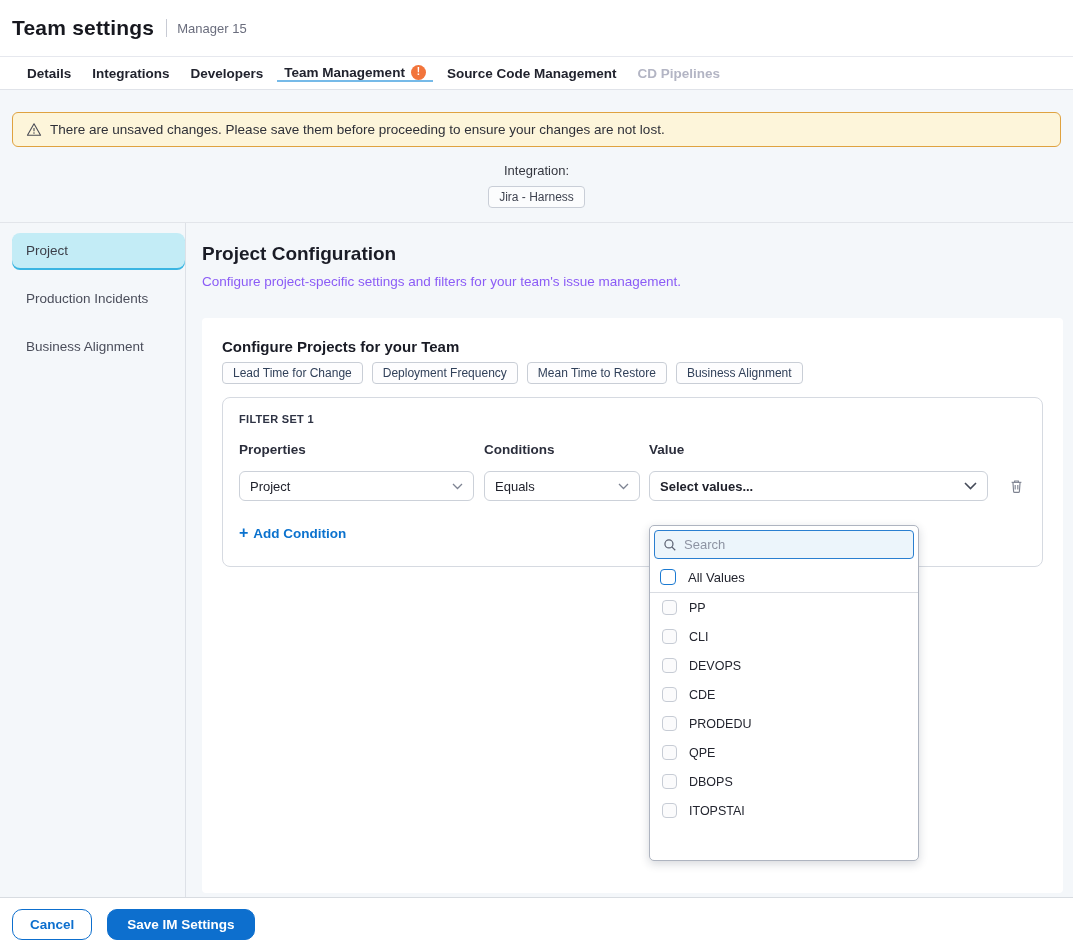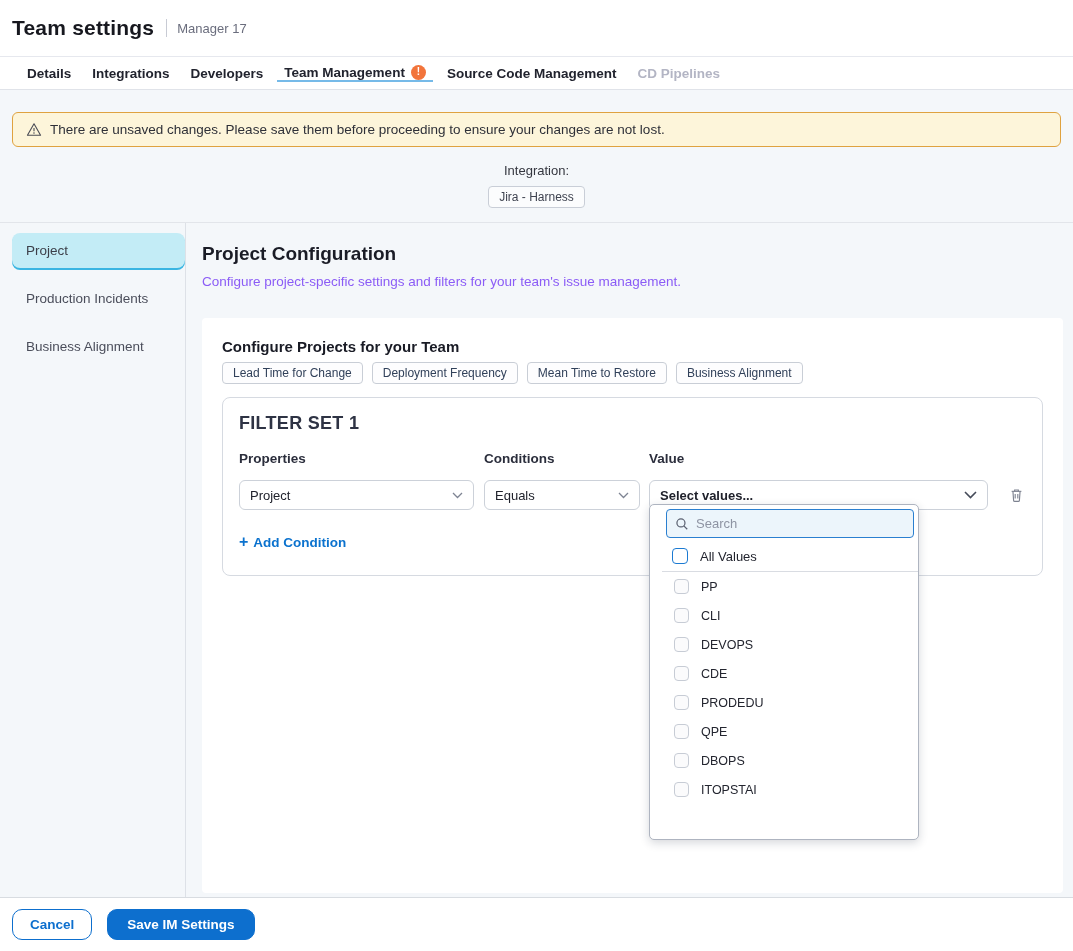--- a/index.html
+++ b/index.html
@@ -37,39 +37,39 @@
   .main h2 { font-size:19px; font-weight:bold; color:#1a1c26; margin-bottom:9px; }
   .main .sub { font-size:13.5px; color:#8b5cf6; margin-bottom:29px; }
 
   .panel { background:#fff; border-radius:4px; padding:20px; height:575px; position:relative; }
   .panel .ctitle { font-size:15px; font-weight:bold; color:#191b25; margin-bottom:7px; }
   .panel .csub { font-size:13px; color:#585b69; margin-bottom:13px; }
   .chips { display:flex; gap:9px; margin-bottom:13px; }
   .mchip { font-size:12px; color:#31415a; background:#fdfdfe; border:1px solid #c9ced6; border-radius:4px; padding:3px 10px; }
 
   .fset { border:1px solid #d6dae1; border-radius:8px; padding:15px 16px 24px 16px; }
-  .fset-title { font-size:18px; font-weight:bold; color:#2e3344; letter-spacing:.3px; margin-bottom:17px; }
+  .fset-title { font-size:11px; font-weight:bold; color:#2e3344; letter-spacing:.3px; margin-bottom:17px; }
   .cols, .frow { display:flex; align-items:center; }
   .c1 { width:235px; margin-right:10px; flex:none; }
   .c2 { width:156px; margin-right:9px; flex:none; }
   .c3 { width:339px; flex:none; }
   .colhdr { font-size:13.5px; font-weight:bold; color:#2b2e3c; }
   .cols { margin-bottom:14px; }
 
   .sel { height:30px; background:#fff; border:1px solid #ccd1d9; border-radius:6px; padding:0 10px; display:flex; align-items:center; justify-content:space-between; font-size:13px; color:#20222c; cursor:pointer; }
   .sel .chev { color:#7e8493; display:flex; }
   .sel.value { font-weight:bold; }
   .sel.value .chev { color:#454b59; }
   .valwrap { position:relative; }
   .trash-btn { margin-left:19px; background:none; border:none; cursor:pointer; display:flex; padding:2px; }
   .addcond { margin-top:23px; display:flex; align-items:center; gap:5px; color:#0b72ce; font-size:13.5px; font-weight:bold; cursor:pointer; }
   .addcond .plus { font-size:16px; font-weight:bold; }
 
   
-  .dropdown { position:absolute; top:24px; left:0; width:270px; height:336px; background:#fff; border:1px solid #aeb4c0; border-radius:5px; box-shadow:0 3px 10px rgba(30,40,60,.18); overflow:hidden; z-index:20;padding-left:12px; }
+  .dropdown { position:absolute; top:54px; left:0; width:270px; height:336px; background:#fff; border:1px solid #aeb4c0; border-radius:5px; box-shadow:0 3px 10px rgba(30,40,60,.18); overflow:hidden; z-index:20; }
   .searchbox { margin:4px; height:29px; border:1.5px solid #2a7fd0; background:#ecf5fb; border-radius:4px; display:flex; align-items:center; padding:0 8px; gap:7px; }
   .searchbox input { border:none; outline:none; background:transparent; font-size:13px; color:#2e3340; width:100%; font-family:inherit; }
   .searchbox input::placeholder { color:#8e94a3; }
   .allrow { display:flex; align-items:center; gap:12px; padding:6px 10px 7px 10px; border-bottom:1px solid #d9dce2; font-size:13px; color:#23252f; cursor:pointer; }
   .opt { display:flex; align-items:center; gap:12px; padding:7px 12px; height:29px; font-size:12.5px; color:#23252f; cursor:pointer; }
   .cb { width:15px; height:15px; border:1px solid #c7ccd5; border-radius:4px; background:#fbfbfc; flex:none; }
   .cb.blue { width:16px; height:16px; border:1.5px solid #1b7ad2; background:#fff; }
 
   
   .footer { position:absolute; left:0; bottom:0; width:100%; height:54px; background:#fff; border-top:1px solid #d8dce1; display:flex; align-items:center; padding:0 12px; gap:15px; }
@@ -78,21 +78,21 @@
   .btn.primary { background:#0d6fce; color:#fff; border:1.5px solid #0d6fce; padding:7px 19px; }
 </style>
 </head>
 <body>
 
 <div class="page">
 
   <div class="hdr">
     <span class="title">Team settings</span>
     <span class="tdiv"></span>
-    <span class="subtitle">Manager 17</span>
+    <span class="subtitle">Manager 15</span>
   </div>
 
   <div class="tabbar">
     <div class="tab">
       <span>Details</span>
     </div>
     <div class="tab">
       <span>Integrations</span>
     </div>
     <div class="tab">

